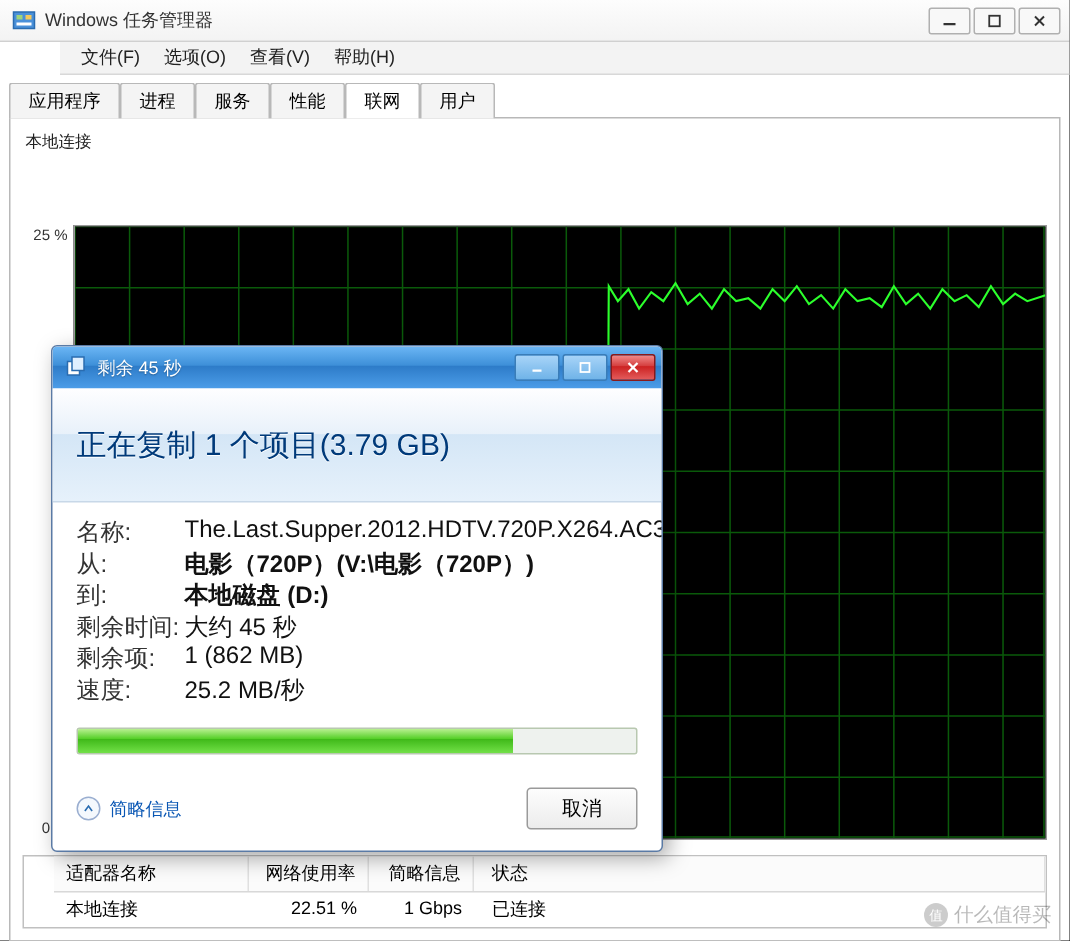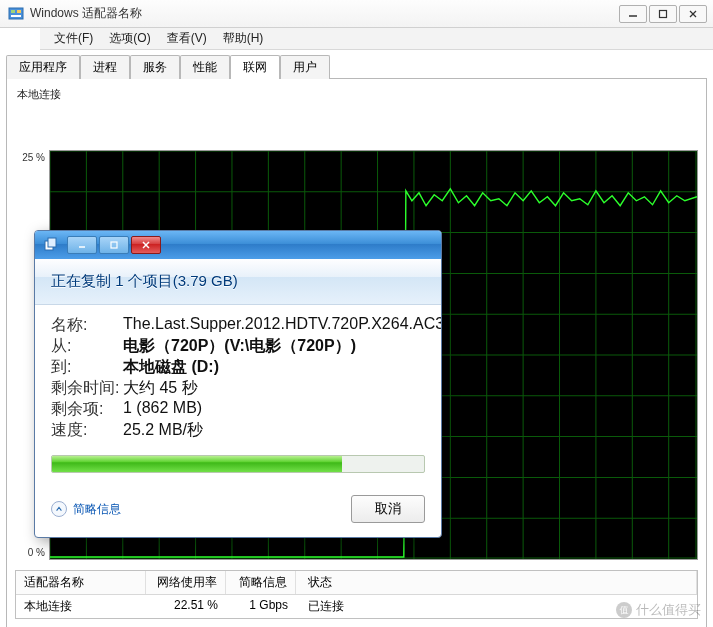--- a/index.html
+++ b/index.html
@@ -24,42 +24,42 @@
     .tab-panel { border: 1px solid #b8b8b8; background: #fff; padding: 8px; }
     
     
     .graph-label { font-size: 11px; color: #222; margin-bottom: 2px; padding-left: 2px; }
     .graph-wrap { display: flex; margin-top: 48px; }
     .graph-ylabels { width: 34px; display: flex; flex-direction: column; justify-content: space-between; align-items: flex-end; font-size: 10px; color: #333; padding: 2px 4px 2px 0; }
     .graph { flex: 1; height: 410px; background: #000; border: 1px solid #999; position: relative; overflow: hidden; }
     .graph svg { width: 100%; height: 100%; display: block; }
     
     
-    .adapter-table { margin-top: 10px; border: 1px solid #c0c0c0; }
+    .adapter-table { margin-top: 10px; border: 1px solid #c0c0c0; padding-left: 20px; }
     .adapter-head { display: flex; background: #fbfbfb; border-bottom: 1px solid #d8d8d8; }
     .adapter-head .th { padding: 3px 8px; border-right: 1px solid #e0e0e0; }
     .adapter-row { display: flex; }
     .adapter-row .td { padding: 3px 8px; }
     .c1 { width: 130px; text-align: left; }
     .c2 { width: 80px; text-align: right; }
     .c3 { width: 70px; text-align: right; }
     .c4 { flex: 1; text-align: left; padding-left: 12px !important; }
     
     
     .dialog { position: absolute; left: 34px; top: 230px; width: 408px; background: #fff; border: 1px solid #5a7aa5; box-shadow: 4px 4px 14px rgba(0,0,0,0.35); z-index: 100; border-radius: 4px; overflow: hidden; }
     .dlg-titlebar { height: 28px; background: linear-gradient(#6bb6f5, #3d8fd8 45%, #2d7bc8 46%, #4c9de8); display: flex; align-items: center; padding: 0 4px 0 8px; color: #fff; }
     .dlg-titlebar .title { flex: 1; text-shadow: 0 1px 1px rgba(0,0,0,0.3); }
     .dlg-titlebar .dlg-icon { width: 16px; height: 16px; margin-right: 6px; }
     .dlg-titlebar .dbtn { width: 30px; height: 18px; margin-left: 2px; display: flex; align-items: center; justify-content: center; border-radius: 2px; }
     .dbtn.min { background: linear-gradient(#a8d4f8,#6fb3e8); border: 1px solid #3a7db8; }
     .dbtn.max { background: linear-gradient(#a8d4f8,#6fb3e8); border: 1px solid #3a7db8; }
     .dbtn.close { background: linear-gradient(#f08a8a,#d43c3c 45%,#c22 46%,#e35c5c); border: 1px solid #8a1a1a; }
     .dbtn svg { width: 10px; height: 10px; }
     
-    .dlg-header { background: linear-gradient(#fefeff, #e8f1fa 40%, #d4e6f6 41%, #e6f1fb); padding: 13px 16px; font-size: 15px; color: #003a7a; border-bottom: 1px solid #c8d8e8; text-shadow: 0 1px 0 #fff; }
+    .dlg-header { background: linear-gradient(#fefeff, #e8f1fa 40%, #d4e6f6 41%, #e6f1fb); padding: 24px 16px; font-size: 20px; color: #003a7a; border-bottom: 1px solid #c8d8e8; text-shadow: 0 1px 0 #fff; }
     
     .dlg-body { padding: 10px 16px 6px 16px; }
     .dlg-fields { display: grid; grid-template-columns: 72px 1fr; row-gap: 0; font-size: 16px; color: #222; }
     .dlg-fields .k { color: #333; }
     .dlg-fields .v { color: #111; }
     .dlg-fields .v.bold { font-weight: bold; }
     
     .progress { margin: 14px 0 8px 0; height: 18px; border: 1px solid #b8c8b0; background: #eef2ee; border-radius: 2px; overflow: hidden; }
     .progress .bar { height: 100%; width: 78%; background: linear-gradient(#b8f090, #57d02a 40%, #3eb818 41%, #72e048); }
     
@@ -79,21 +79,21 @@
 
 <div class="main-titlebar">
   <span class="icon">
     <svg viewBox="0 0 16 16">
         <rect x="1" y="2" width="14" height="11" fill="#4a90d9" stroke="#2a6cb0"></rect>
         <rect x="3" y="4" width="4" height="3" fill="#9fd47a"></rect>
         <rect x="9" y="4" width="4" height="3" fill="#f5c95a"></rect>
         <rect x="3" y="9" width="10" height="2" fill="#fff"></rect>
       </svg>
   </span>
-  <span class="title">Windows 适配器名称</span>
+  <span class="title">Windows 任务管理器</span>
   <span class="btn">
       <svg viewBox="0 0 10 10">
         <line x1="1" y1="7" x2="9" y2="7" stroke="#333" stroke-width="1.5"></line>
       </svg>
     </span>
   <span class="btn">
       <svg viewBox="0 0 10 10">
         <rect x="1.5" y="1.5" width="7" height="7" fill="none" stroke="#333" stroke-width="1.2"></rect>
       </svg>
     </span>
@@ -187,20 +187,21 @@
 </div>
 
 <div class="dialog">
   <div class="dlg-titlebar">
     <span class="dlg-icon">
       <svg viewBox="0 0 16 16">
           <rect x="2" y="4" width="8" height="9" fill="#fff" stroke="#2a6cb0"></rect>
           <rect x="5" y="1" width="8" height="9" fill="#dfefff" stroke="#2a6cb0"></rect>
         </svg>
     </span>
+    <span class="title">剩余 45 秒</span>
     <span class="dbtn min">
         <svg viewBox="0 0 10 10">
           <line x1="2" y1="7" x2="8" y2="7" stroke="#fff" stroke-width="1.5"></line>
         </svg>
       </span>
     <span class="dbtn max">
         <svg viewBox="0 0 10 10">
           <rect x="2" y="2" width="6" height="6" fill="none" stroke="#fff" stroke-width="1.2"></rect>
         </svg>
       </span>

